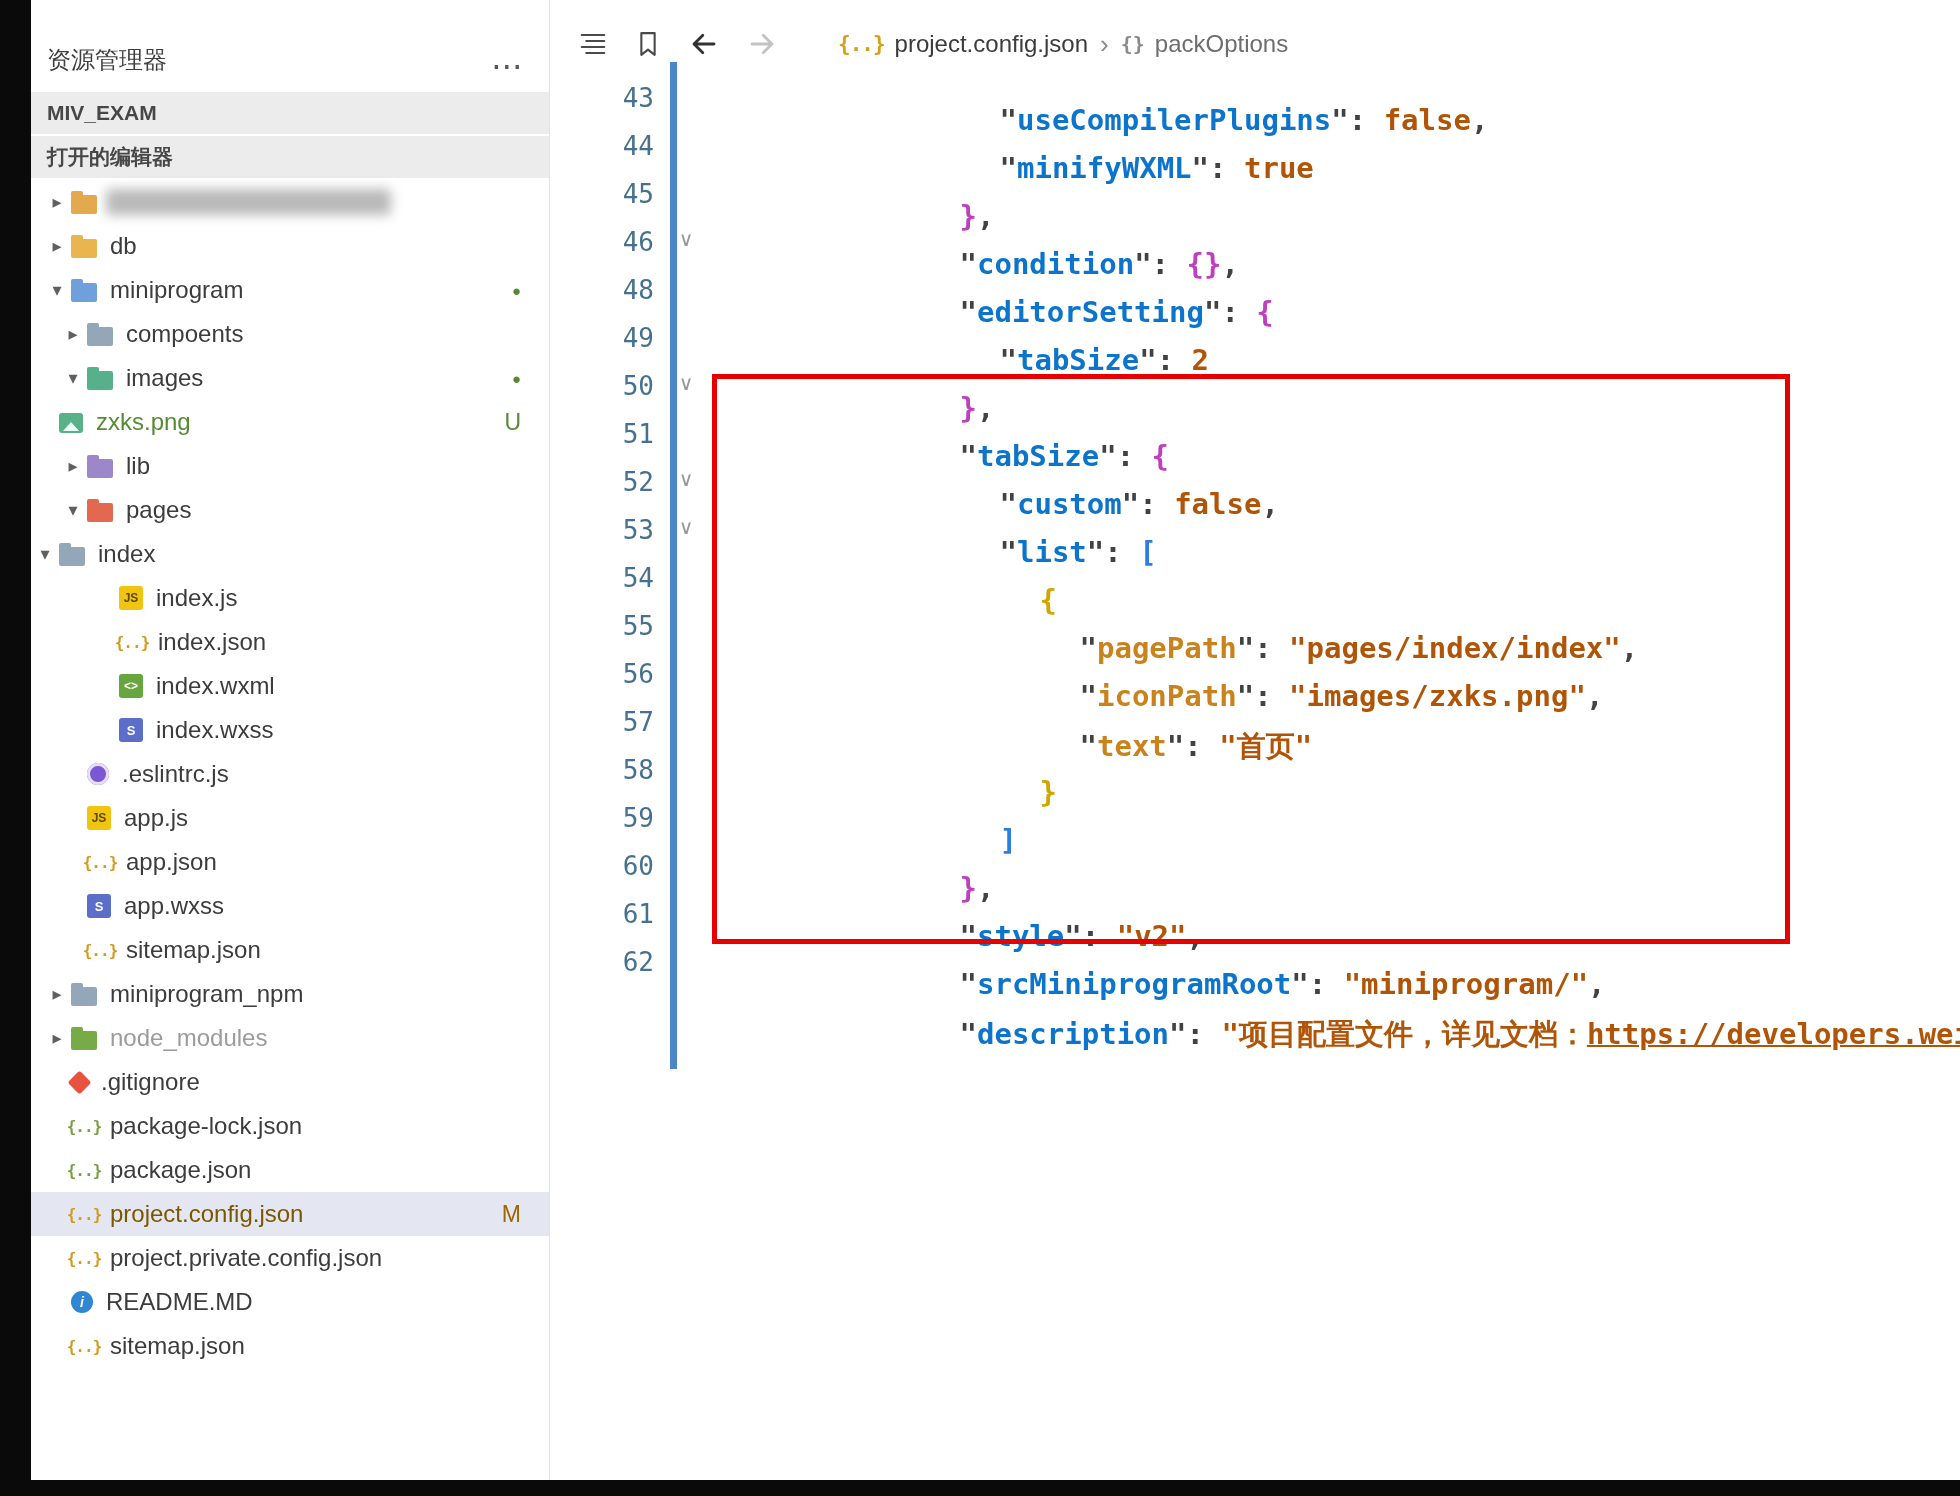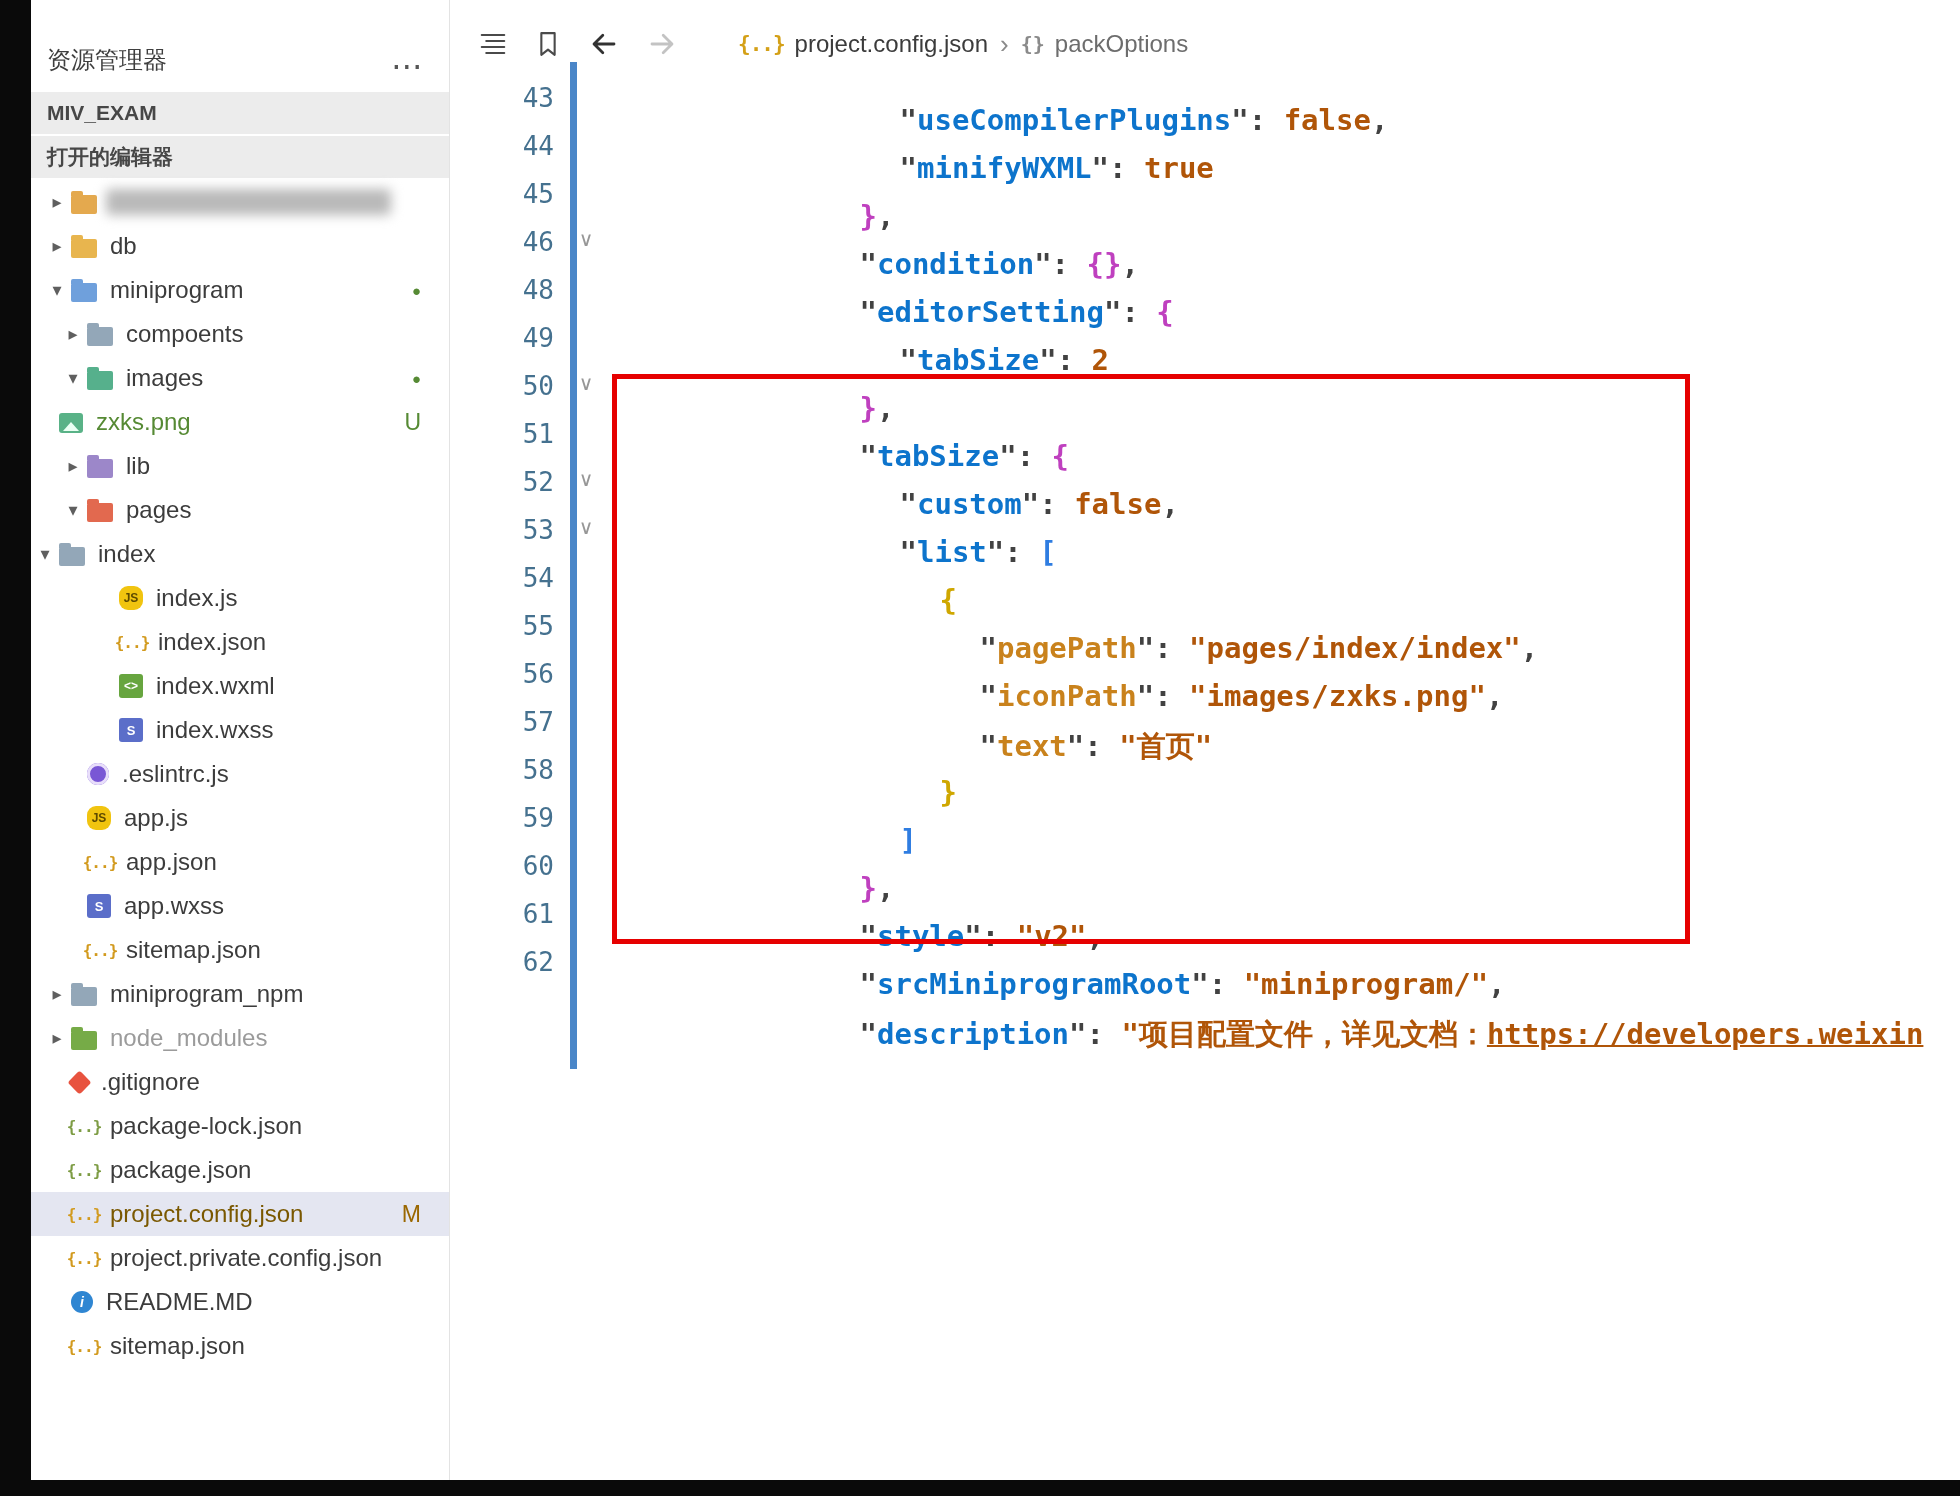--- a/index.html
+++ b/index.html
@@ -5,41 +5,41 @@
   * { box-sizing: border-box; margin: 0; padding: 0; }
   html,body { width:1960px; height:1496px; }
   body {
     position: relative; overflow: hidden; background:#0a0a0a;
     font-family: "Liberation Sans","DejaVu Sans",sans-serif;
     -webkit-font-smoothing: antialiased;
   }
   .window { position:absolute; left:31px; top:0; right:0; bottom:16px; background:#fff; display:flex; }
 
   
-  .sidebar { width:419px; flex:none; position:relative; background:#fff; border-right:1px solid #e3e3e3; overflow:hidden; }
+  .sidebar { width:519px; flex:none; position:relative; background:#fff; border-right:1px solid #e3e3e3; overflow:hidden; }
   .sb-title { height:92px; display:flex; align-items:flex-end; padding:0 26px 16px 16px; }
   .sb-title-text { font-size:24px; color:#3f3f3f; }
   .sb-menu { margin-left:auto; font-size:32px; color:#565656; line-height:20px; cursor:pointer; }
   .sb-sec { height:42px; background:#ececec; display:flex; align-items:center; padding-left:16px;
             font-weight:700; font-size:21px; color:#474747; margin-bottom:2px; }
   .tree { }
   .tree-row { height:44px; display:flex; align-items:center; font-size:24px; color:#3c3c3c; padding-right:28px; cursor:pointer; }
   .tree-row.lv1 { padding-left:12px; } .tree-row.lv2 { padding-left:28px; }
   .tree-row.lv3 { } .tree-row.lv4 { padding-left:60px; }
   .tree-row.selected { background:#e4e6f1; }
   .tree-row.dimmed .tree-label { color:#9b9b9b; }
   .tree-row.untracked .tree-label { color:#568a34; }
   .tree-row.modified .tree-label { color:#7a5800; }
   .twisty { width:28px; flex:none; font-size:18px; color:#5f5f5f; text-align:center; }
   .tree-icon { width:26px; height:24px; flex:none; margin-right:13px; position:relative;
                display:inline-flex; align-items:center; justify-content:center; }
   .folder-icon { height:19px; width:26px; background:var(--ic,#dcb67a); border-radius:2px; margin-top:5px; position:relative; }
   .folder-icon::before { content:""; position:absolute; top:-4px; left:0; width:12px; height:5px;
                          background:inherit; border-radius:2px 2px 0 0; }
-  .js-icon { background:#f1c40f; color:#5d4a00; font-weight:700; font-size:12px; border-radius:9px; width:24px; height:24px; }
+  .js-icon { background:#f1c40f; color:#5d4a00; font-weight:700; font-size:12px; border-radius:3px; width:24px; height:24px; }
   .json-icon { color:#d29a1e; font-weight:700; font-size:16px; letter-spacing:-1px; font-family:"DejaVu Sans Mono",monospace; }
   .npm-icon  { color:#7d9c44; font-weight:700; font-size:16px; letter-spacing:-1px; font-family:"DejaVu Sans Mono",monospace; }
   .wxml-icon { background:#67a53f; color:#fff; font-weight:700; font-size:12px; border-radius:3px; width:24px; height:24px; }
   .wxss-icon { background:#5b6ec9; color:#fff; font-weight:700; font-size:13px; border-radius:3px; width:24px; height:24px; }
   .eslint-icon { background:#7957d5; border-radius:50%; width:22px; height:22px; box-shadow: inset 0 0 0 3px #e8defa; }
   .image-icon { background:#59b287; border-radius:3px; width:24px; height:20px; overflow:hidden; position:relative; margin-top:2px; }
   .image-icon::after { content:""; position:absolute; bottom:2px; left:4px;
                        border-left:8px solid transparent; border-right:8px solid transparent; border-bottom:9px solid #eafff3; }
   .git-icon { background:#e8533f; width:17px; height:17px; transform:rotate(45deg); border-radius:3px; }
   .info-icon { background:#2f86d2; color:#fff; border-radius:50%; width:22px; height:22px; font-size:14px;

